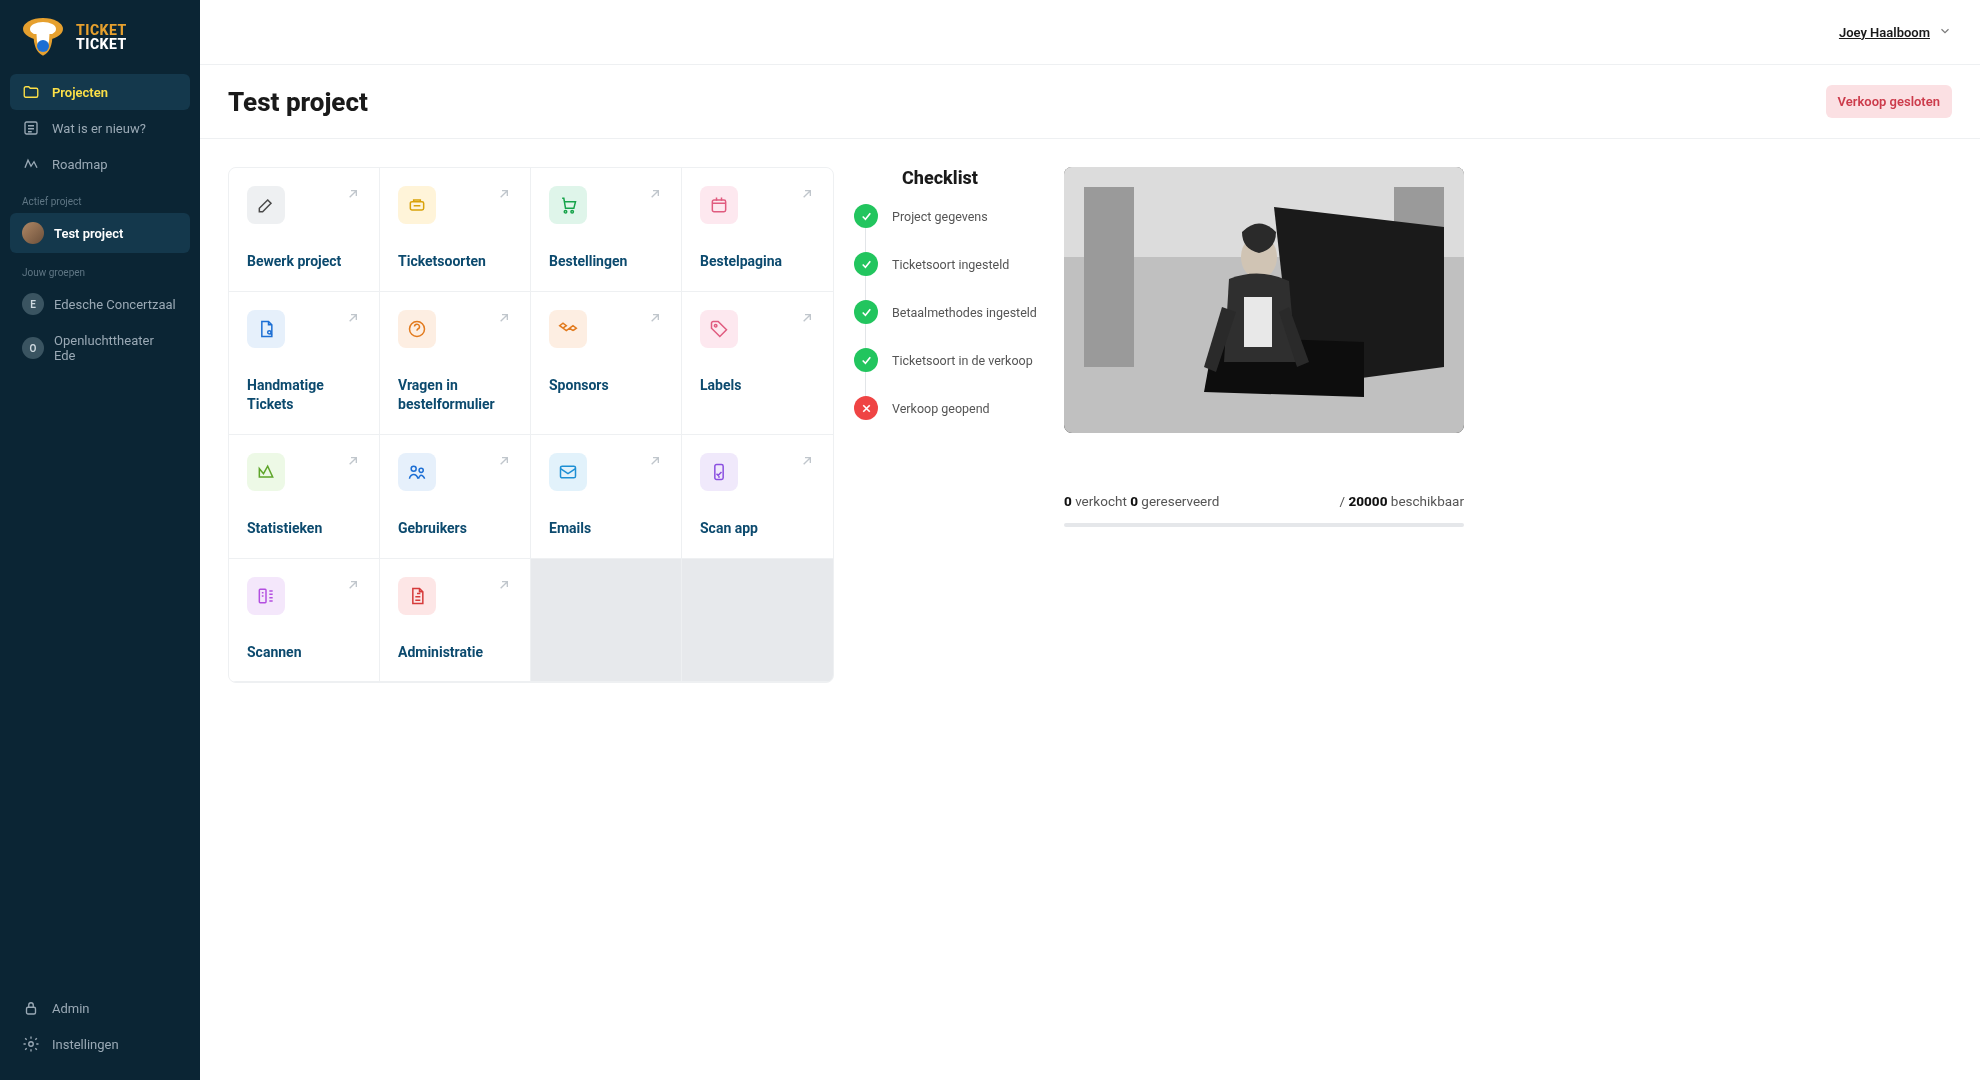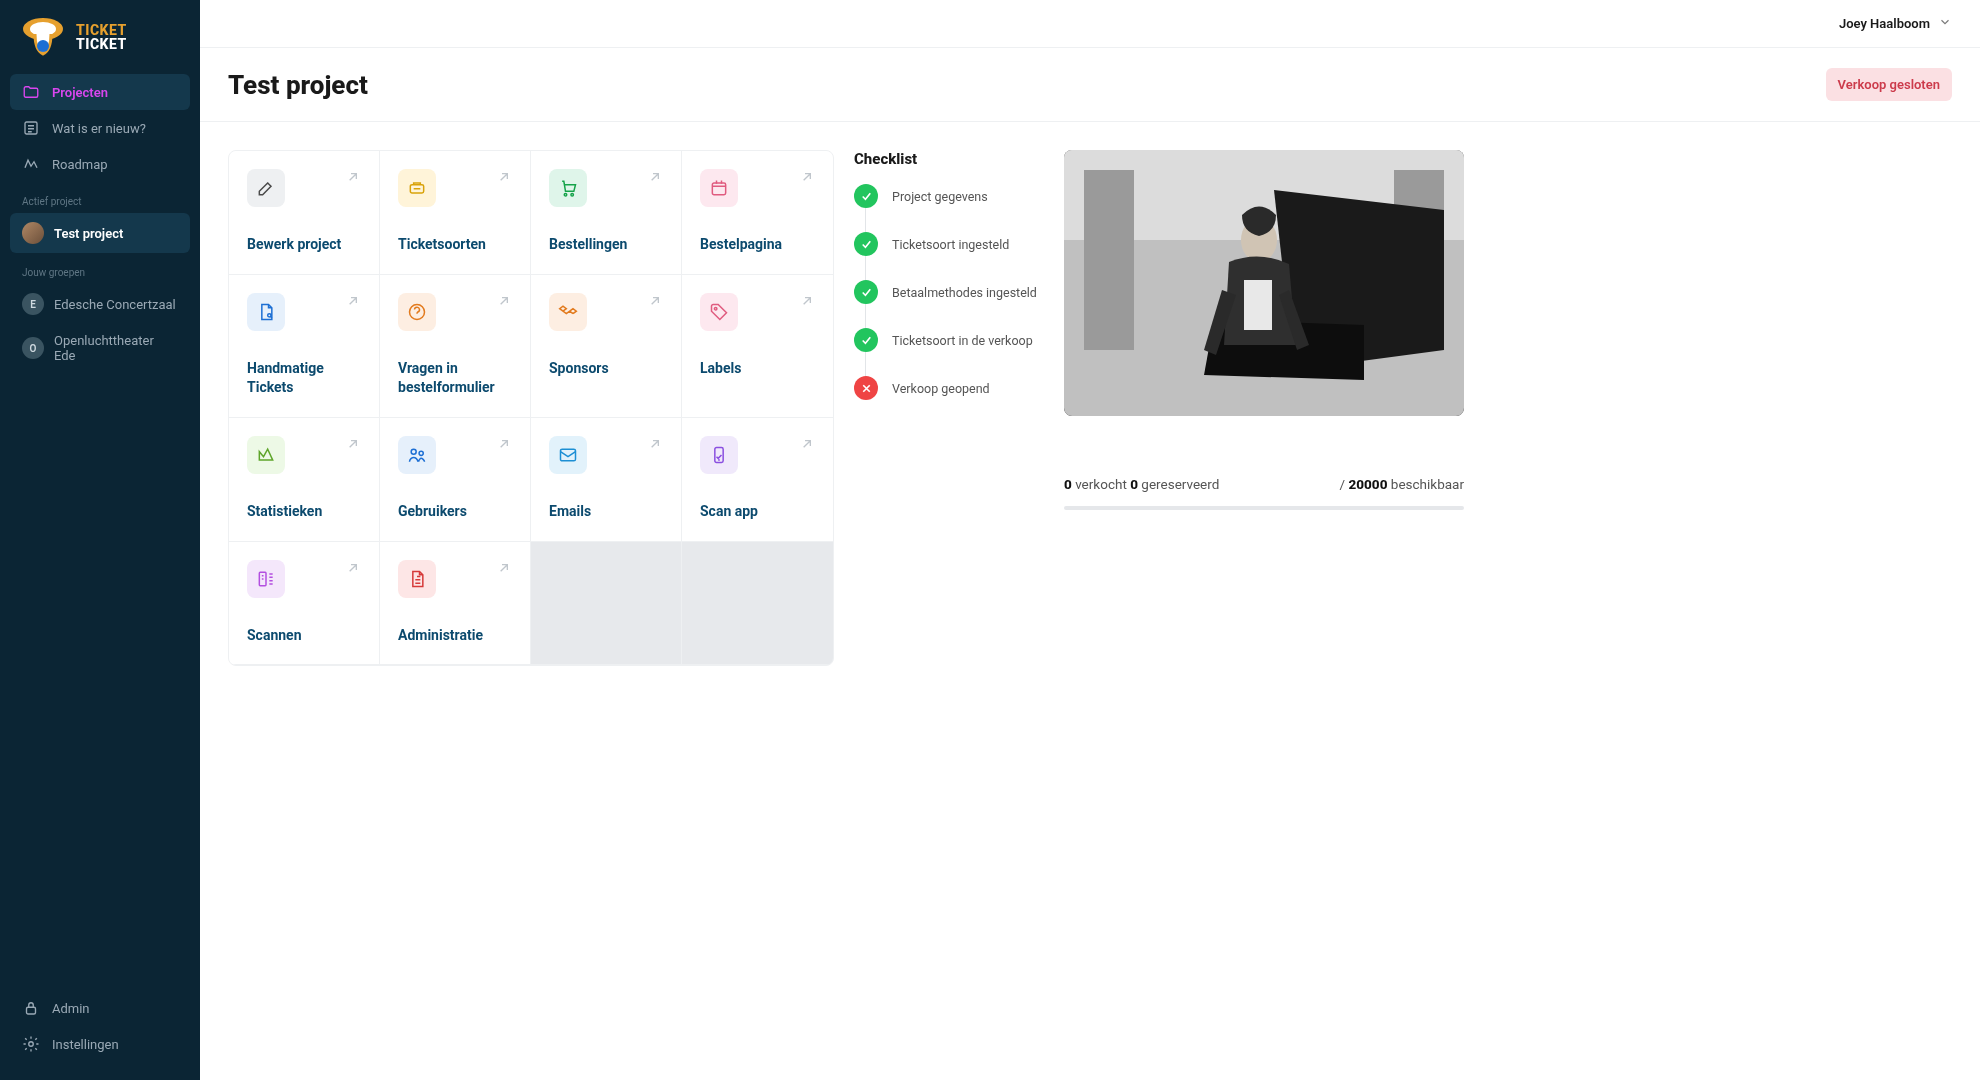--- a/index.html
+++ b/index.html
@@ -7,34 +7,34 @@
 
 
 .sidebar { width: 200px; background: #0b2534; color: #c8d1d8; display: flex; flex-direction: column; padding: 10px 10px 18px 10px; flex-shrink: 0; }
 .logo-wrap { display: flex; align-items: center; gap: 8px; padding: 6px 8px 16px 8px; }
 .logo-mark { width: 50px; height: 42px; position: relative; }
 .logo-text { display: flex; flex-direction: column; line-height: 1; font-weight: 800; font-size: 14px; letter-spacing: 0.5px; }
 .logo-text .t1 { color: #e6a02e; }
 .logo-text .t2 { color: #fff; }
 
 .nav-item { display: flex; align-items: center; gap: 12px; padding: 9px 12px; border-radius: 6px; font-size: 13px; color: #9aa9b5; cursor: pointer; }
-.nav-item.active { background: #14384c; color: #d946ef; font-weight: 600; }
+.nav-item.active { background: #14384c; color: #fde047; font-weight: 600; }
 .nav-icon { width: 18px; height: 18px; display: flex; align-items: center; justify-content: center; flex-shrink: 0; }
 .nav-icon svg { width: 18px; height: 18px; stroke: currentColor; fill: none; stroke-width: 1.8; }
 
 .section-label { font-size: 10px; color: #5f7684; padding: 14px 12px 6px 12px; }
 .group-item { display: flex; align-items: center; gap: 10px; padding: 9px 12px; border-radius: 6px; font-size: 13px; color: #9aa9b5; cursor: pointer; }
 .group-item.active { background: #14384c; color: #fff; font-weight: 600; }
 .group-badge { width: 22px; height: 22px; border-radius: 50%; background: #3a5461; display: flex; align-items: center; justify-content: center; font-size: 10px; font-weight: 600; color: #cfd9df; flex-shrink: 0; }
 .group-badge.img { background: linear-gradient(135deg,#b08865,#6b4f3a); }
 .sidebar-spacer { flex: 1; }
 
 
 .main { flex: 1; display: flex; flex-direction: column; overflow: hidden; }
-.topbar { height: 48px; display: flex; align-items: center; justify-content: flex-end; padding: 0 28px; border-bottom: 1px solid #eef0f2; }
+.topbar { height: 65px; display: flex; align-items: center; justify-content: flex-end; padding: 0 28px; border-bottom: 1px solid #eef0f2; text-decoration: underline; }
 .user-menu { display: flex; align-items: center; gap: 8px; font-size: 13px; font-weight: 600; color: #1a1a1a; cursor: pointer; }
 .user-menu svg { width: 14px; height: 14px; stroke: #7a7a7a; fill: none; stroke-width: 2; }
 
 .page-header { display: flex; align-items: center; justify-content: space-between; padding: 20px 28px 20px 28px; border-bottom: 1px solid #eef0f2; }
 .page-title { font-size: 26px; font-weight: 800; }
 .status-pill { background: #fbe0e3; color: #cc3b4b; font-size: 13px; font-weight: 600; padding: 9px 12px; border-radius: 6px; }
 
 .content { flex: 1; overflow: auto; padding: 28px; display: flex; gap: 20px; align-items: flex-start; }
 
 
@@ -43,21 +43,21 @@
 .card:nth-child(4n) { border-right: none; }
 .card.empty { background: #e7e9ec; cursor: default; }
 .card-icon-wrap { width: 38px; height: 38px; border-radius: 8px; display: flex; align-items: center; justify-content: center; }
 .card-icon-wrap svg { width: 20px; height: 20px; fill: none; stroke-width: 1.8; }
 .card-arrow { position: absolute; top: 18px; right: 18px; width: 16px; height: 16px; }
 .card-arrow svg { width: 16px; height: 16px; stroke: #c0c6cc; fill: none; stroke-width: 2; }
 .card-label { font-size: 14px; font-weight: 700; color: #0c4a6e; line-height: 1.35; }
 
 
 .checklist { width: 190px; }
-.checklist-title { font-size: 15px; font-weight: 800; margin-bottom: 16px; }
+.checklist-title { font-size: 18px; font-weight: 800; margin-bottom: 16px; margin-left: 48px; }
 .checklist-items { display: flex; flex-direction: column; gap: 24px; position: relative; }
 .check-item { display: flex; align-items: center; gap: 14px; position: relative; }
 .check-item:not(:last-child)::before { content: ""; position: absolute; left: 11px; top: 24px; width: 1px; height: 24px; background: #e2e5e8; }
 .check-badge { width: 24px; height: 24px; border-radius: 50%; display: flex; align-items: center; justify-content: center; flex-shrink: 0; }
 .check-badge.ok { background: #22c55e; }
 .check-badge.no { background: #ef4444; }
 .check-badge svg { width: 13px; height: 13px; stroke: #fff; fill: none; stroke-width: 3; }
 .check-text { font-size: 12.5px; color: #555; }
 
 

